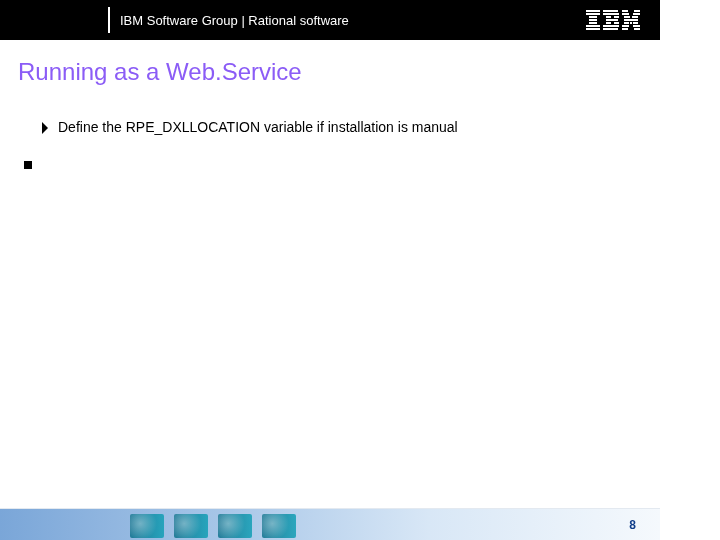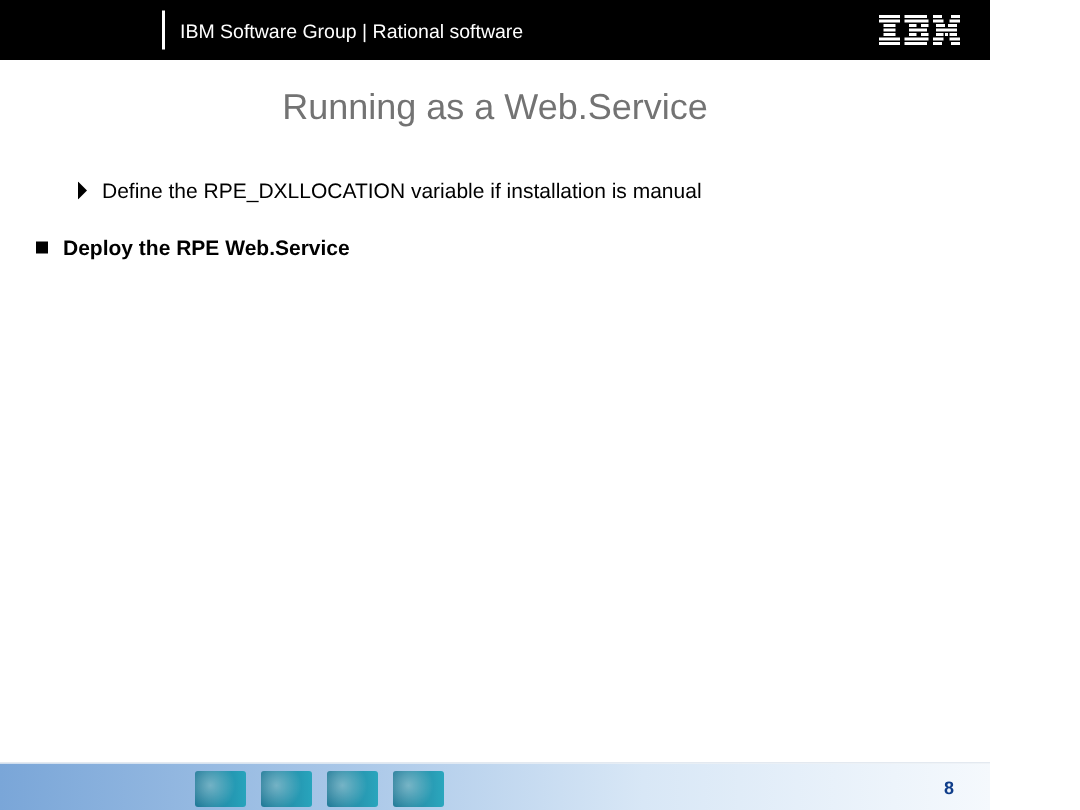--- a/index.html
+++ b/index.html
@@ -7,29 +7,29 @@
     .slide { position: relative; width: 660px; height: 540px; border-radius: 23px; }
 
     
     .banner { position: relative; height: 40px; background: #000; color: #fff; display: flex; align-items: center; }
     .banner-divider { width: 2px; height: 26px; background: #fff; margin-left: 108px; margin-right: 10px; }
     .banner-text { font-size: 13px; font-weight: 400; color: #fff; }
     .ibm-logo { position: absolute; right: 20px; top: 50%; transform: translateY(-50%); }
     .ibm-logo svg { display: block; }
 
     
-    .title { color: #737373; font-size: 24px; font-weight: 400; padding: 18px 18px 0 18px; text-align: center; }
+    .title { color: #8b5cf6; font-size: 24px; font-weight: 400; padding: 18px 18px 0 18px; }
 
     
     .body { padding: 30px 24px 0 24px; }
     .item { display: flex; align-items: flex-start; margin-bottom: 12px; }
     .square-bullet { width: 8px; height: 8px; background: #000; flex: 0 0 8px; margin-top: 5px; margin-right: 10px; }
     .item-text { font-size: 14px; font-weight: 700; color: #000; line-height: 1.35; }
 
-    .subitem { display: flex; align-items: flex-start; margin: 2px 0 18px 28px; }
+    .subitem { display: flex; align-items: flex-start; margin: 2px 0 18px 18px; }
     .chevron { flex: 0 0 auto; margin-top: 2px; margin-right: 8px; }
     .subitem-text { font-size: 14px; font-weight: 400; color: #000; line-height: 1.35; }
 
     
     .footer { position: absolute; left: 0; right: 0; bottom: 0; height: 32px; background: linear-gradient(90deg, #7aa6d8 0%, #a9c7e8 35%, #d8e7f6 65%, #f5f9fd 100%); border-top: 1px solid #e3e9f0; }
     .footer-deco { position: absolute; left: 130px; bottom: 0; height: 32px; display: flex; gap: 10px; align-items: flex-end; padding-bottom: 2px; }
     .deco-block { width: 34px; height: 24px; background: linear-gradient(90deg, #0a6e8a 0%, #13a0b6 100%); border-radius: 2px; position: relative; overflow: hidden; opacity: 0.85; }
     .deco-block::after { content: ""; position: absolute; inset: 0; background: radial-gradient(circle at 30% 40%, rgba(255,255,255,0.4), transparent 60%); }
     .page-num { position: absolute; right: 24px; bottom: 8px; font-size: 12px; font-weight: 700; color: #0f3d8a; }
   </style>
@@ -90,21 +90,20 @@
       <div class="chevron">
         <svg width="8" height="12" viewBox="0 0 8 12">
             <path d="M0 0 L6 6 L0 12 Z" fill="#000"></path>
           </svg>
       </div>
       <div class="subitem-text">Define the RPE_DXLLOCATION variable if installation is manual</div>
     </div>
 
     <div class="item">
       <div class="square-bullet"></div>
-      <div class="item-text">Deploy the RPE Web.Service</div>
     </div>
 
   </div>
 
   <div class="footer">
     <div class="footer-deco">
       <div class="deco-block"></div>
       <div class="deco-block"></div>
       <div class="deco-block"></div>
       <div class="deco-block"></div>

